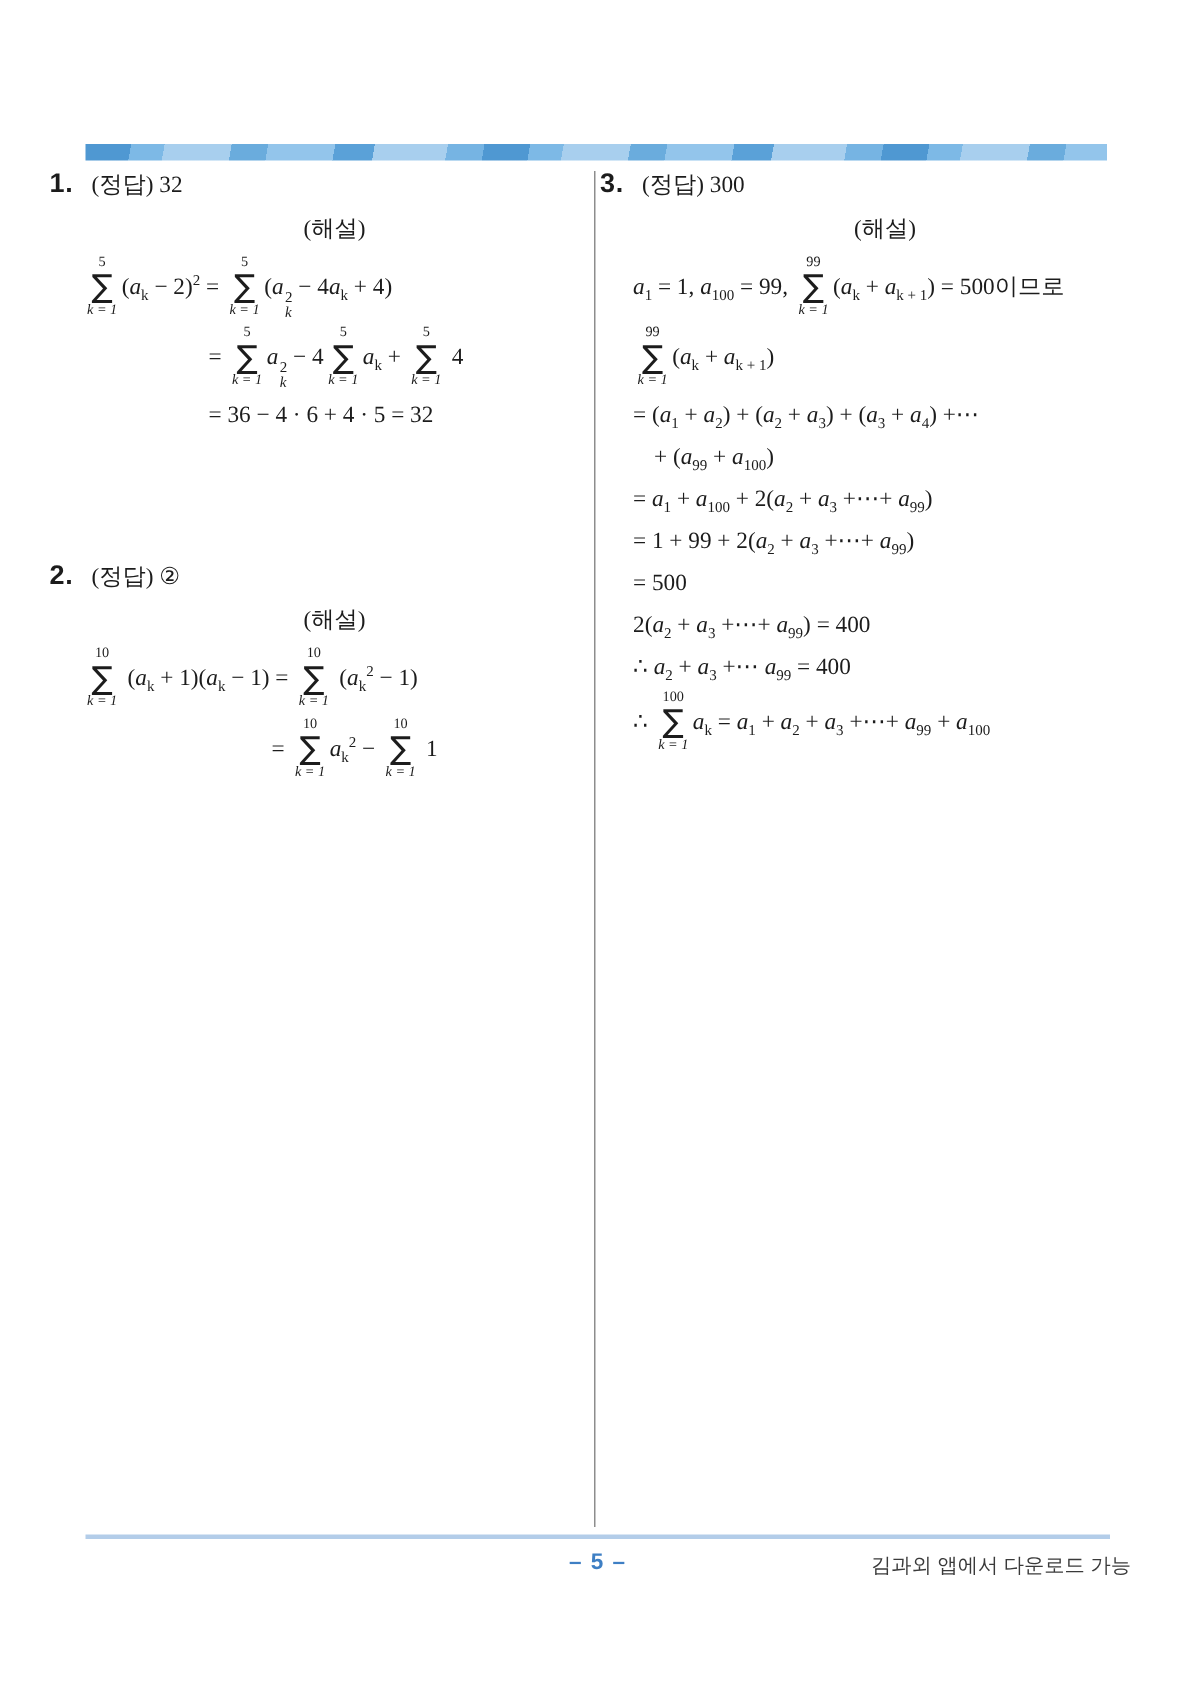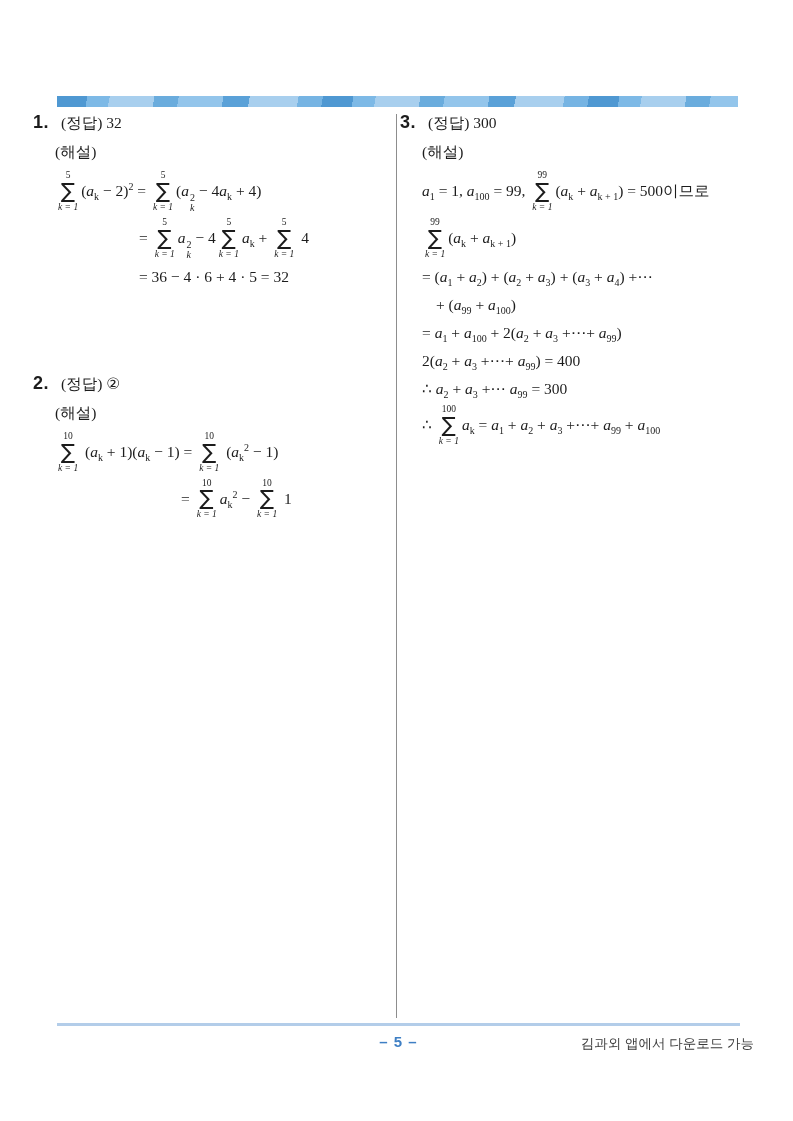--- a/index.html
+++ b/index.html
@@ -20,21 +20,21 @@
   .col { position:absolute; top:112px; width:358px; }
   .col-left  { left:33px; }
   .col-right { left:400px; }
   .divider { position:absolute; left:396px; top:114px; width:1px; height:904px; background:#8d8d8d; }
 
   
   .p-header { display:flex; align-items:baseline; margin-bottom:8px; }
   .p-num { font-family:"Liberation Sans","DejaVu Sans",sans-serif; font-weight:bold;
            font-size:18px; margin-right:12px; letter-spacing:0.5px; }
   .p-ans { font-size:15.5px;text-align:center; }
-  .p-sol { font-size:15.5px; margin:8px 0 8px 22px; }
+  .p-sol { font-size:15.5px; margin:8px 0 8px 22px;text-align:center; }
   .math  { margin-left:22px; font-size:15.5px; }
   .problem-2 { margin-top:84px; }
 
   
   .mline { margin:4px 0; line-height:1.55; }
   .mt { font-style:normal; }
   .mv { font-style:italic; }
   .mk { font-style:normal;text-align:right; }
   sub.msub { font-size:10px; line-height:0; vertical-align:-4px; font-style:normal; }
   sup.msup { font-size:10px; line-height:0; vertical-align:6px; font-style:normal; }
@@ -151,22 +151,24 @@
               <span class="lim bot it">k = 1</span>
             </span><span class="mt">(</span><span class="mv">a</span><sub class="msub it">k</sub><span class="mt"> + </span><span class="mv">a</span><sub class="msub it">k + 1</sub><span class="mt">) = 500</span><span class="mk">이므로</span></div>
           <div class="mline" style="padding-left:0px"><span class="sum">
               <span class="lim top">99</span>
               <span class="sig">∑</span>
               <span class="lim bot it">k = 1</span>
             </span><span class="mt">(</span><span class="mv">a</span><sub class="msub it">k</sub><span class="mt"> + </span><span class="mv">a</span><sub class="msub it">k + 1</sub><span class="mt">)</span></div>
           <div class="mline" style="padding-left:0px"><span class="mt">= (</span><span class="mv">a</span><sub class="msub">1</sub><span class="mt"> + </span><span class="mv">a</span><sub class="msub">2</sub><span class="mt">) + (</span><span class="mv">a</span><sub class="msub">2</sub><span class="mt"> + </span><span class="mv">a</span><sub class="msub">3</sub><span class="mt">) + (</span><span class="mv">a</span><sub class="msub">3</sub><span class="mt"> + </span><span class="mv">a</span><sub class="msub">4</sub><span class="mt">) +⋯</span></div>
           <div class="mline" style="padding-left:14px"><span class="mt">+ (</span><span class="mv">a</span><sub class="msub">99</sub><span class="mt"> + </span><span class="mv">a</span><sub class="msub">100</sub><span class="mt">)</span></div>
           <div class="mline" style="padding-left:0px"><span class="mt">= </span><span class="mv">a</span><sub class="msub">1</sub><span class="mt"> + </span><span class="mv">a</span><sub class="msub">100</sub><span class="mt"> + 2(</span><span class="mv">a</span><sub class="msub">2</sub><span class="mt"> + </span><span class="mv">a</span><sub class="msub">3</sub><span class="mt"> +⋯+ </span><span class="mv">a</span><sub class="msub">99</sub><span class="mt">)</span></div>
+          <div class="mline" style="padding-left:0px"><span class="mt">= 1 + 99 + 2(</span><span class="mv">a</span><sub class="msub">2</sub><span class="mt"> + </span><span class="mv">a</span><sub class="msub">3</sub><span class="mt"> +⋯+ </span><span class="mv">a</span><sub class="msub">99</sub><span class="mt">)</span></div>
+          <div class="mline" style="padding-left:0px"><span class="mt">= 500</span></div>
           <div class="mline" style="padding-left:0px"><span class="mt">2(</span><span class="mv">a</span><sub class="msub">2</sub><span class="mt"> + </span><span class="mv">a</span><sub class="msub">3</sub><span class="mt"> +⋯+ </span><span class="mv">a</span><sub class="msub">99</sub><span class="mt">) = 400</span></div>
-          <div class="mline" style="padding-left:0px"><span class="mt">∴  </span><span class="mv">a</span><sub class="msub">2</sub><span class="mt"> + </span><span class="mv">a</span><sub class="msub">3</sub><span class="mt"> +⋯ </span><span class="mv">a</span><sub class="msub">99</sub><span class="mt"> = 300</span></div>
+          <div class="mline" style="padding-left:0px"><span class="mt">∴  </span><span class="mv">a</span><sub class="msub">2</sub><span class="mt"> + </span><span class="mv">a</span><sub class="msub">3</sub><span class="mt"> +⋯ </span><span class="mv">a</span><sub class="msub">99</sub><span class="mt"> = 400</span></div>
           <div class="mline" style="padding-left:0px"><span class="mt">∴  </span><span class="sum">
               <span class="lim top">100</span>
               <span class="sig">∑</span>
               <span class="lim bot it">k = 1</span>
             </span><span class="mv">a</span><sub class="msub it">k</sub><span class="mt"> = </span><span class="mv">a</span><sub class="msub">1</sub><span class="mt"> + </span><span class="mv">a</span><sub class="msub">2</sub><span class="mt"> + </span><span class="mv">a</span><sub class="msub">3</sub><span class="mt"> +⋯+ </span><span class="mv">a</span><sub class="msub">99</sub><span class="mt"> + </span><span class="mv">a</span><sub class="msub">100</sub></div>
         </div>
     </div>
 
   </div>
 

